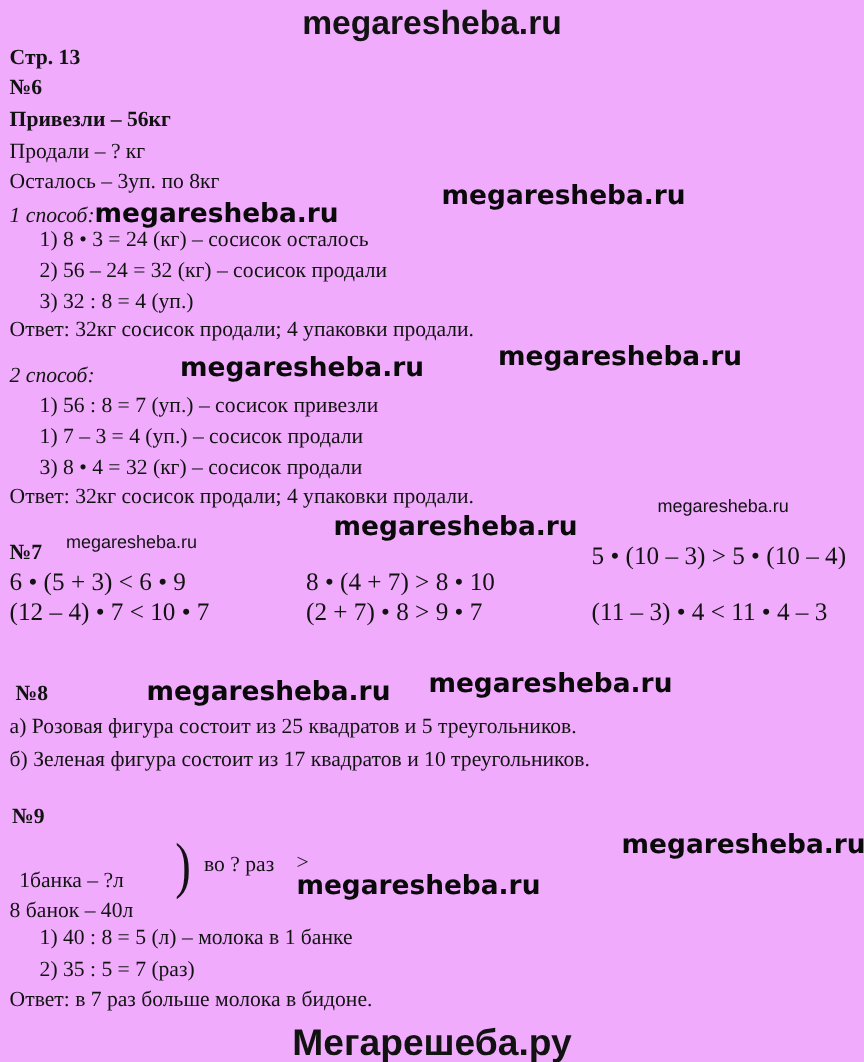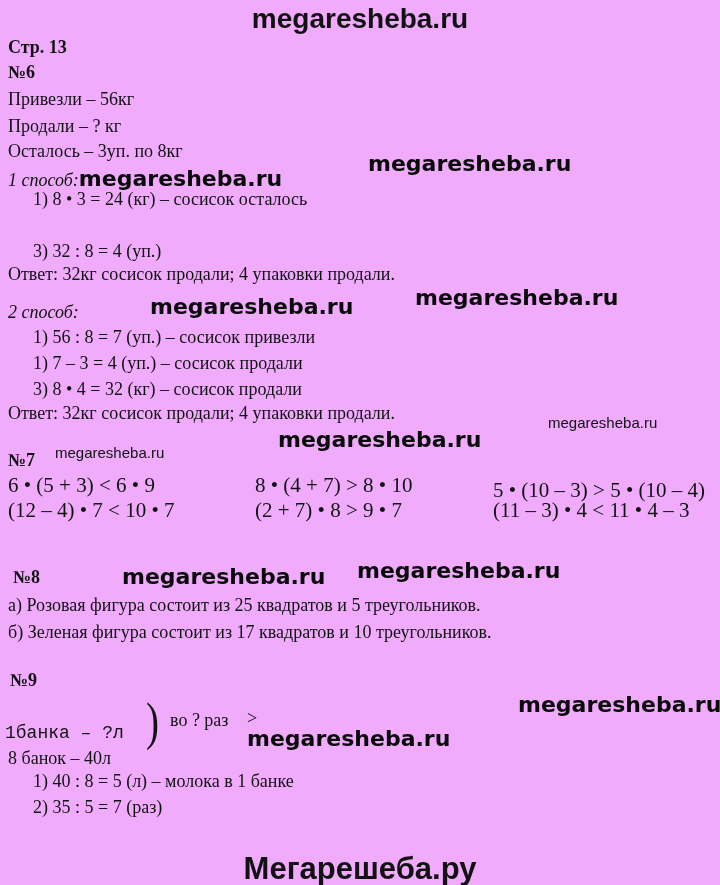--- a/index.html
+++ b/index.html
@@ -29,32 +29,33 @@
 </head>
 <body>
 
 <div class="page">
 
   <div class="abs wm-top center" style="top:3px;">megaresheba.ru</div>
 
   <div class="abs t b" style="left:8px;top:37px;">Стр. 13</div>
 
   <div class="abs t b" style="left:8px;top:62px;">№6</div>
-  <div class="abs t" style="left:8px;top:89px;">Привезли – 56кг</div>
+  <div class="abs t" style="left:8px;top:89px;font-weight:bold;">Привезли – 56кг</div>
   <div class="abs t" style="left:8px;top:116px;">Продали – ? кг</div>
   <div class="abs t" style="left:8px;top:141px;">Осталось – 3уп. по 8кг</div>
 
   <div class="abs wm" style="left:368px;top:151px;">megaresheba.ru</div>
 
   <div class="abs label-row" style="left:8px;top:166px;text-align:right;">
     <span class="t i">1 способ:</span>
       <span class="wm">megaresheba.ru</span>
   </div>
 
   <div class="abs t" style="left:33px;top:189px;">1) 8 • 3 = 24 (кг) – сосисок осталось</div>
+  <div class="abs t" style="left:33px;top:215px;">2) 56 – 24 = 32 (кг) – сосисок продали</div>
   <div class="abs t" style="left:33px;top:241px;">3) 32 : 8 = 4 (уп.)</div>
   <div class="abs t" style="left:8px;top:264px;">Ответ: 32кг сосисок продали; 4 упаковки продали.</div>
 
   <div class="abs wm" style="left:415px;top:285px;">megaresheba.ru</div>
   <div class="abs wm" style="left:150px;top:294px;">megaresheba.ru</div>
   <div class="abs t i" style="left:8px;top:302px;">2 способ:</div>
 
   <div class="abs t" style="left:33px;top:327px;">1) 56 : 8 = 7 (уп.) – сосисок привезли</div>
   <div class="abs t" style="left:33px;top:353px;">1) 7 – 3 = 4 (уп.) – сосисок продали</div>
   <div class="abs t" style="left:33px;top:379px;">3) 8 • 4 = 32 (кг) – сосисок продали</div>
@@ -63,38 +64,39 @@
   <div class="abs wm-sm" style="left:548px;top:414px;">megaresheba.ru</div>
   <div class="abs wm" style="left:278px;top:427px;">megaresheba.ru</div>
 
   <div class="abs t b" style="left:8px;top:450px;">№7</div>
   <div class="abs wm-sm" style="left:55px;top:444px;">megaresheba.ru</div>
 
   <div class="abs expr" style="left:8px;top:473px;">6 • (5 + 3) &lt; 6 • 9</div>
   <div class="abs expr" style="left:8px;top:498px;">(12 – 4) • 7 &lt; 10 • 7</div>
   <div class="abs expr" style="left:255px;top:473px;">8 • (4 + 7) &gt; 8 • 10</div>
   <div class="abs expr" style="left:255px;top:498px;">(2 + 7) • 8 &gt; 9 • 7</div>
-  <div class="abs expr" style="left:493px;top:478px;">5 • (10 – 3) &gt; 5 • (10 – 4)</div>
+  <div class="abs expr" style="left:493px;top:451px;">5 • (10 – 3) &gt; 5 • (10 – 4)</div>
   <div class="abs expr" style="left:493px;top:498px;">(11 – 3) • 4 &lt; 11 • 4 – 3</div>
 
   <div class="abs wm" style="left:357px;top:558px;">megaresheba.ru</div>
   <div class="abs t b" style="left:13px;top:567px;">№8</div>
   <div class="abs wm" style="left:122px;top:564px;">megaresheba.ru</div>
 
   <div class="abs t" style="left:8px;top:595px;">а) Розовая фигура состоит из 25 квадратов и 5 треугольников.</div>
   <div class="abs t" style="left:8px;top:622px;">б) Зеленая фигура состоит из 17 квадратов и 10 треугольников.</div>
 
   <div class="abs t b" style="left:10px;top:670px;">№9</div>
   <div class="abs wm" style="left:518px;top:692px;">megaresheba.ru</div>
 
-  <div class="abs t" style="left:5px;top:723px;font-family:Liberation Mono, monospace;">1банка – ?л</div>
+  <div class="abs t" style="left:16px;top:723px;">1банка – ?л</div>
   <div class="abs bracket" style="left:146px;top:696px;">)</div>
   <div class="abs t" style="left:170px;top:710px;">во ? раз</div>
   <div class="abs t" style="left:247px;top:708px;">&gt;</div>
   <div class="abs wm" style="left:247px;top:726px;">megaresheba.ru</div>
   <div class="abs t" style="left:8px;top:748px;">8 банок – 40л</div>
 
   <div class="abs t" style="left:33px;top:771px;">1) 40 : 8 = 5 (л) – молока в 1 банке</div>
   <div class="abs t" style="left:33px;top:797px;">2) 35 : 5 = 7 (раз)</div>
+  <div class="abs t" style="left:8px;top:822px;">Ответ: в 7 раз больше молока в бидоне.</div>
 
   <div class="abs footer-brand center" style="top:851px;">Мегарешеба.ру</div>
 
 </div>
 
 </body></html>

